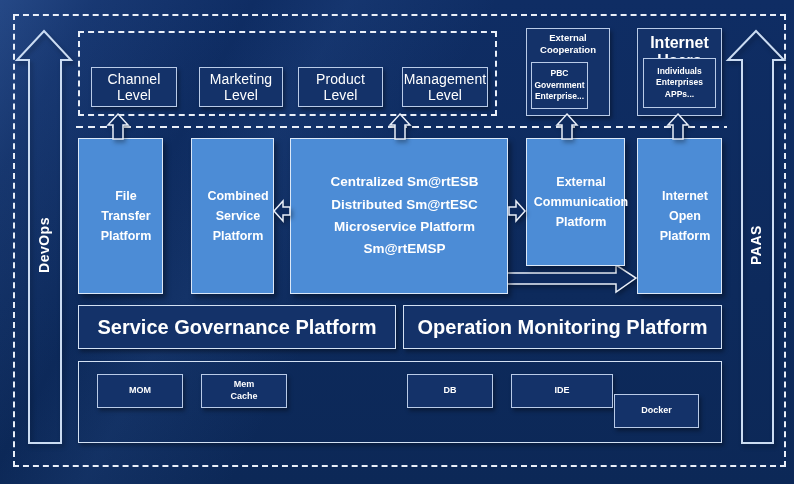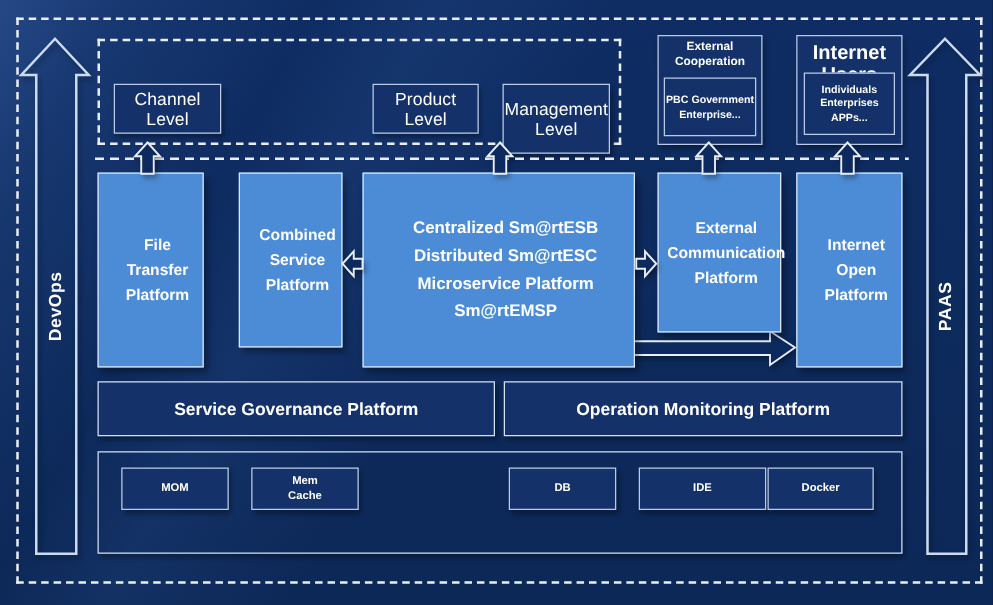--- a/index.html
+++ b/index.html
@@ -22,21 +22,21 @@
   }
   .light-box{
     background:#4c8cd6;border:1.5px solid #dbe8f8;
     display:flex;align-items:center;justify-content:center;text-align:center;
     box-shadow:3px 4px 5px rgba(0,0,0,0.35);z-index:3;padding-left:11px;
   }
   .pre{white-space:pre-line;}
   .lvl-text{font-size:14px;font-weight:normal;letter-spacing:0.1px;}
   .plat-text{font-size:12.5px;font-weight:600;line-height:1.6;}
   .central-text{font-size:13.5px;font-weight:600;line-height:1.65;}
-  .gov-text{font-size:14px;font-weight:600;}
+  .gov-text{font-size:20px;font-weight:600;}
   .tech-text{font-size:9px;font-weight:bold;line-height:1.3;}
   .sup-text{font-size:13.5px;font-weight:bold;}
   .grp-title{font-size:9.5px;font-weight:600;line-height:1.25;text-align:center;}
   .grp-title-bold{font-size:16px;font-weight:bold;text-align:center;}
   .inner-box{
     background:#143269;border:1px solid #b9cbe8;
     display:flex;align-items:center;justify-content:center;text-align:center;
     font-size:8.5px;font-weight:bold;line-height:1.35;
   }
   .rail-label{
@@ -61,32 +61,35 @@
 
   <svg class="abs arrow" style="left:727px;top:30px;z-index:2;" width="58" height="414" viewBox="0 0 58 414">
     <polygon points="29,1 57,30 46,30 46,413 15,413 15,30 1,30" fill="none" stroke="#cbdcf2" stroke-width="2"></polygon>
   </svg>
   <div class="abs rail-label" style="left:727px;top:235px;width:58px;height:20px;">PAAS</div>
 
   <div class="abs dashed-box" style="left:78px;top:31px;width:419px;height:85px;"></div>
   <div class="abs dark-box lvl-text" style="left:91px;top:67px;width:86px;height:40px;">
       <span>Channel Level</span>
     </div>
+  <div class="abs dark-box lvl-text" style="left:199px;top:67px;width:84px;height:40px;">
+      <span>Marketing Level</span>
+    </div>
   <div class="abs dark-box lvl-text" style="left:298px;top:67px;width:85px;height:40px;">
       <span>Product Level</span>
     </div>
-  <div class="abs dark-box lvl-text" style="left:402px;top:67px;width:86px;height:56px;">
+  <div class="abs dark-box lvl-text" style="left:402px;top:67px;width:86px;height:40px;">
       <span>Management Level</span>
     </div>
 
   <div class="abs dark-box" style="left:526px;top:28px;width:84px;height:88px;align-items:flex-start;">
     <div class="grp-title pre" style="margin-top:3px;">External
 Cooperation</div>
   </div>
-  <div class="abs inner-box pre" style="left:531px;top:62px;width:74px;height:47px;">PBC Government
+  <div class="abs inner-box pre" style="left:531px;top:62px;width:57px;height:47px;">PBC Government
 Enterprise...</div>
 
   <div class="abs dark-box" style="left:637px;top:28px;width:85px;height:88px;align-items:flex-start;">
     <div class="grp-title-bold" style="margin-top:5px;">Internet Users</div>
   </div>
   <div class="abs inner-box pre" style="left:643px;top:58px;width:73px;height:50px;">Individuals
 Enterprises
 APPs...</div>
 
   <div class="abs hline-dashed" style="left:76px;top:126px;width:651px;height:2px;"></div>
@@ -100,21 +103,21 @@
   <svg class="abs arrow z4" style="left:556px;top:113px;" width="22" height="27" viewBox="0 0 22 27">
     <polygon points="11,1 21,12 16,12 16,26 6,26 6,12 1,12" fill="#0d2a5e" stroke="#e9eff9" stroke-width="1.5"></polygon>
   </svg>
   <svg class="abs arrow z4" style="left:667px;top:113px;" width="22" height="27" viewBox="0 0 22 27">
     <polygon points="11,1 21,12 16,12 16,26 6,26 6,12 1,12" fill="#0d2a5e" stroke="#e9eff9" stroke-width="1.5"></polygon>
   </svg>
 
   <div class="abs light-box plat-text pre" style="left:78px;top:138px;width:85px;height:156px;">File
 Transfer
 Platform</div>
-  <div class="abs light-box plat-text pre" style="left:191px;top:138px;width:83px;height:140px;">Combined
+  <div class="abs light-box plat-text pre" style="left:191px;top:138px;width:83px;height:156px;">Combined
 Service
 Platform</div>
   <div class="abs light-box central-text pre" style="left:290px;top:138px;width:218px;height:156px;">Centralized Sm@rtESB
 Distributed Sm@rtESC
 Microservice Platform Sm@rtEMSP</div>
   <div class="abs light-box plat-text pre" style="left:526px;top:138px;width:99px;height:128px;">External
 Communication
 Platform</div>
   <div class="abs light-box plat-text pre" style="left:637px;top:138px;width:85px;height:156px;">Internet
 Open
@@ -132,15 +135,15 @@
 
   <div class="abs dark-box gov-text" style="left:78px;top:305px;width:318px;height:44px;border-color:#d3e1f4;">Service Governance Platform</div>
   <div class="abs dark-box gov-text" style="left:403px;top:305px;width:319px;height:44px;border-color:#d3e1f4;">Operation Monitoring Platform</div>
 
   <div class="abs" style="left:78px;top:361px;width:644px;height:82px;border:1.5px solid #d3e1f4;box-shadow:2px 3px 4px rgba(0,0,0,0.3);"></div>
   <div class="abs dark-box tech-text pre" style="left:97px;top:374px;width:86px;height:34px;">MOM</div>
   <div class="abs dark-box tech-text pre" style="left:201px;top:374px;width:86px;height:34px;">Mem
 Cache</div>
   <div class="abs dark-box tech-text pre" style="left:407px;top:374px;width:86px;height:34px;">DB</div>
   <div class="abs dark-box tech-text pre" style="left:511px;top:374px;width:102px;height:34px;">IDE</div>
-  <div class="abs dark-box tech-text pre" style="left:614px;top:374px;width:85px;height:34px;text-align:right;">Docker</div>
+  <div class="abs dark-box tech-text pre" style="left:614px;top:394px;width:85px;height:34px;text-align:right;">Docker</div>
 
 </div>
 
 </body></html>

